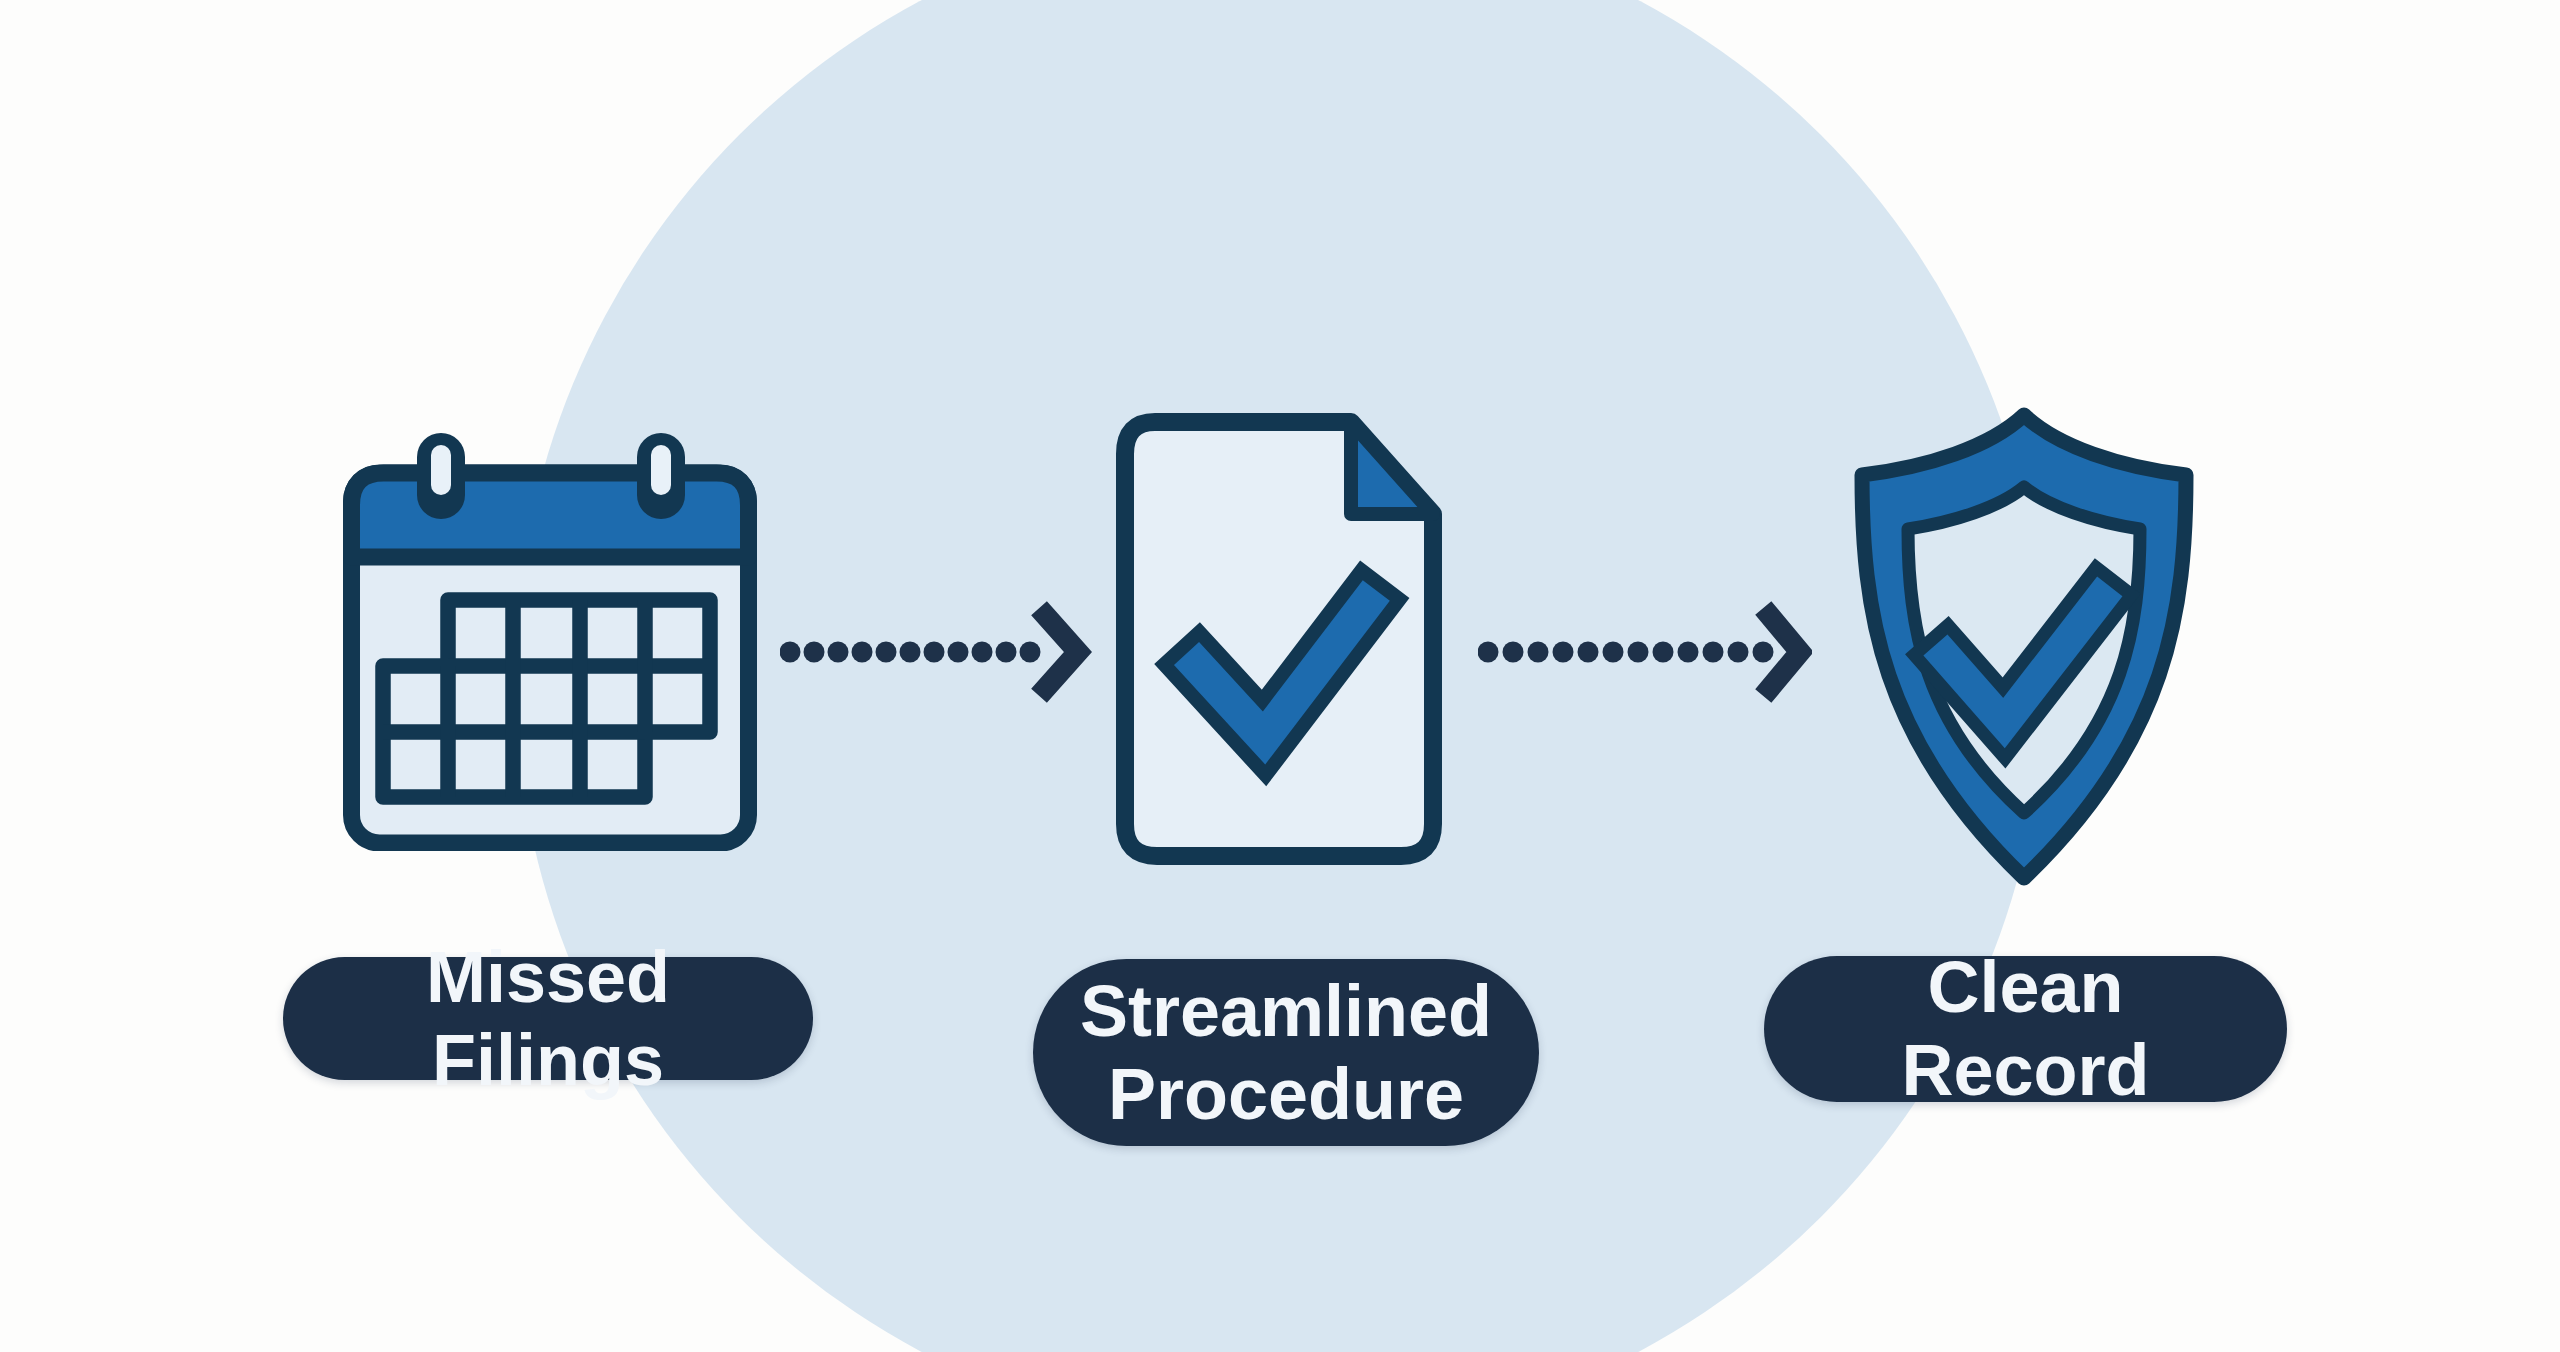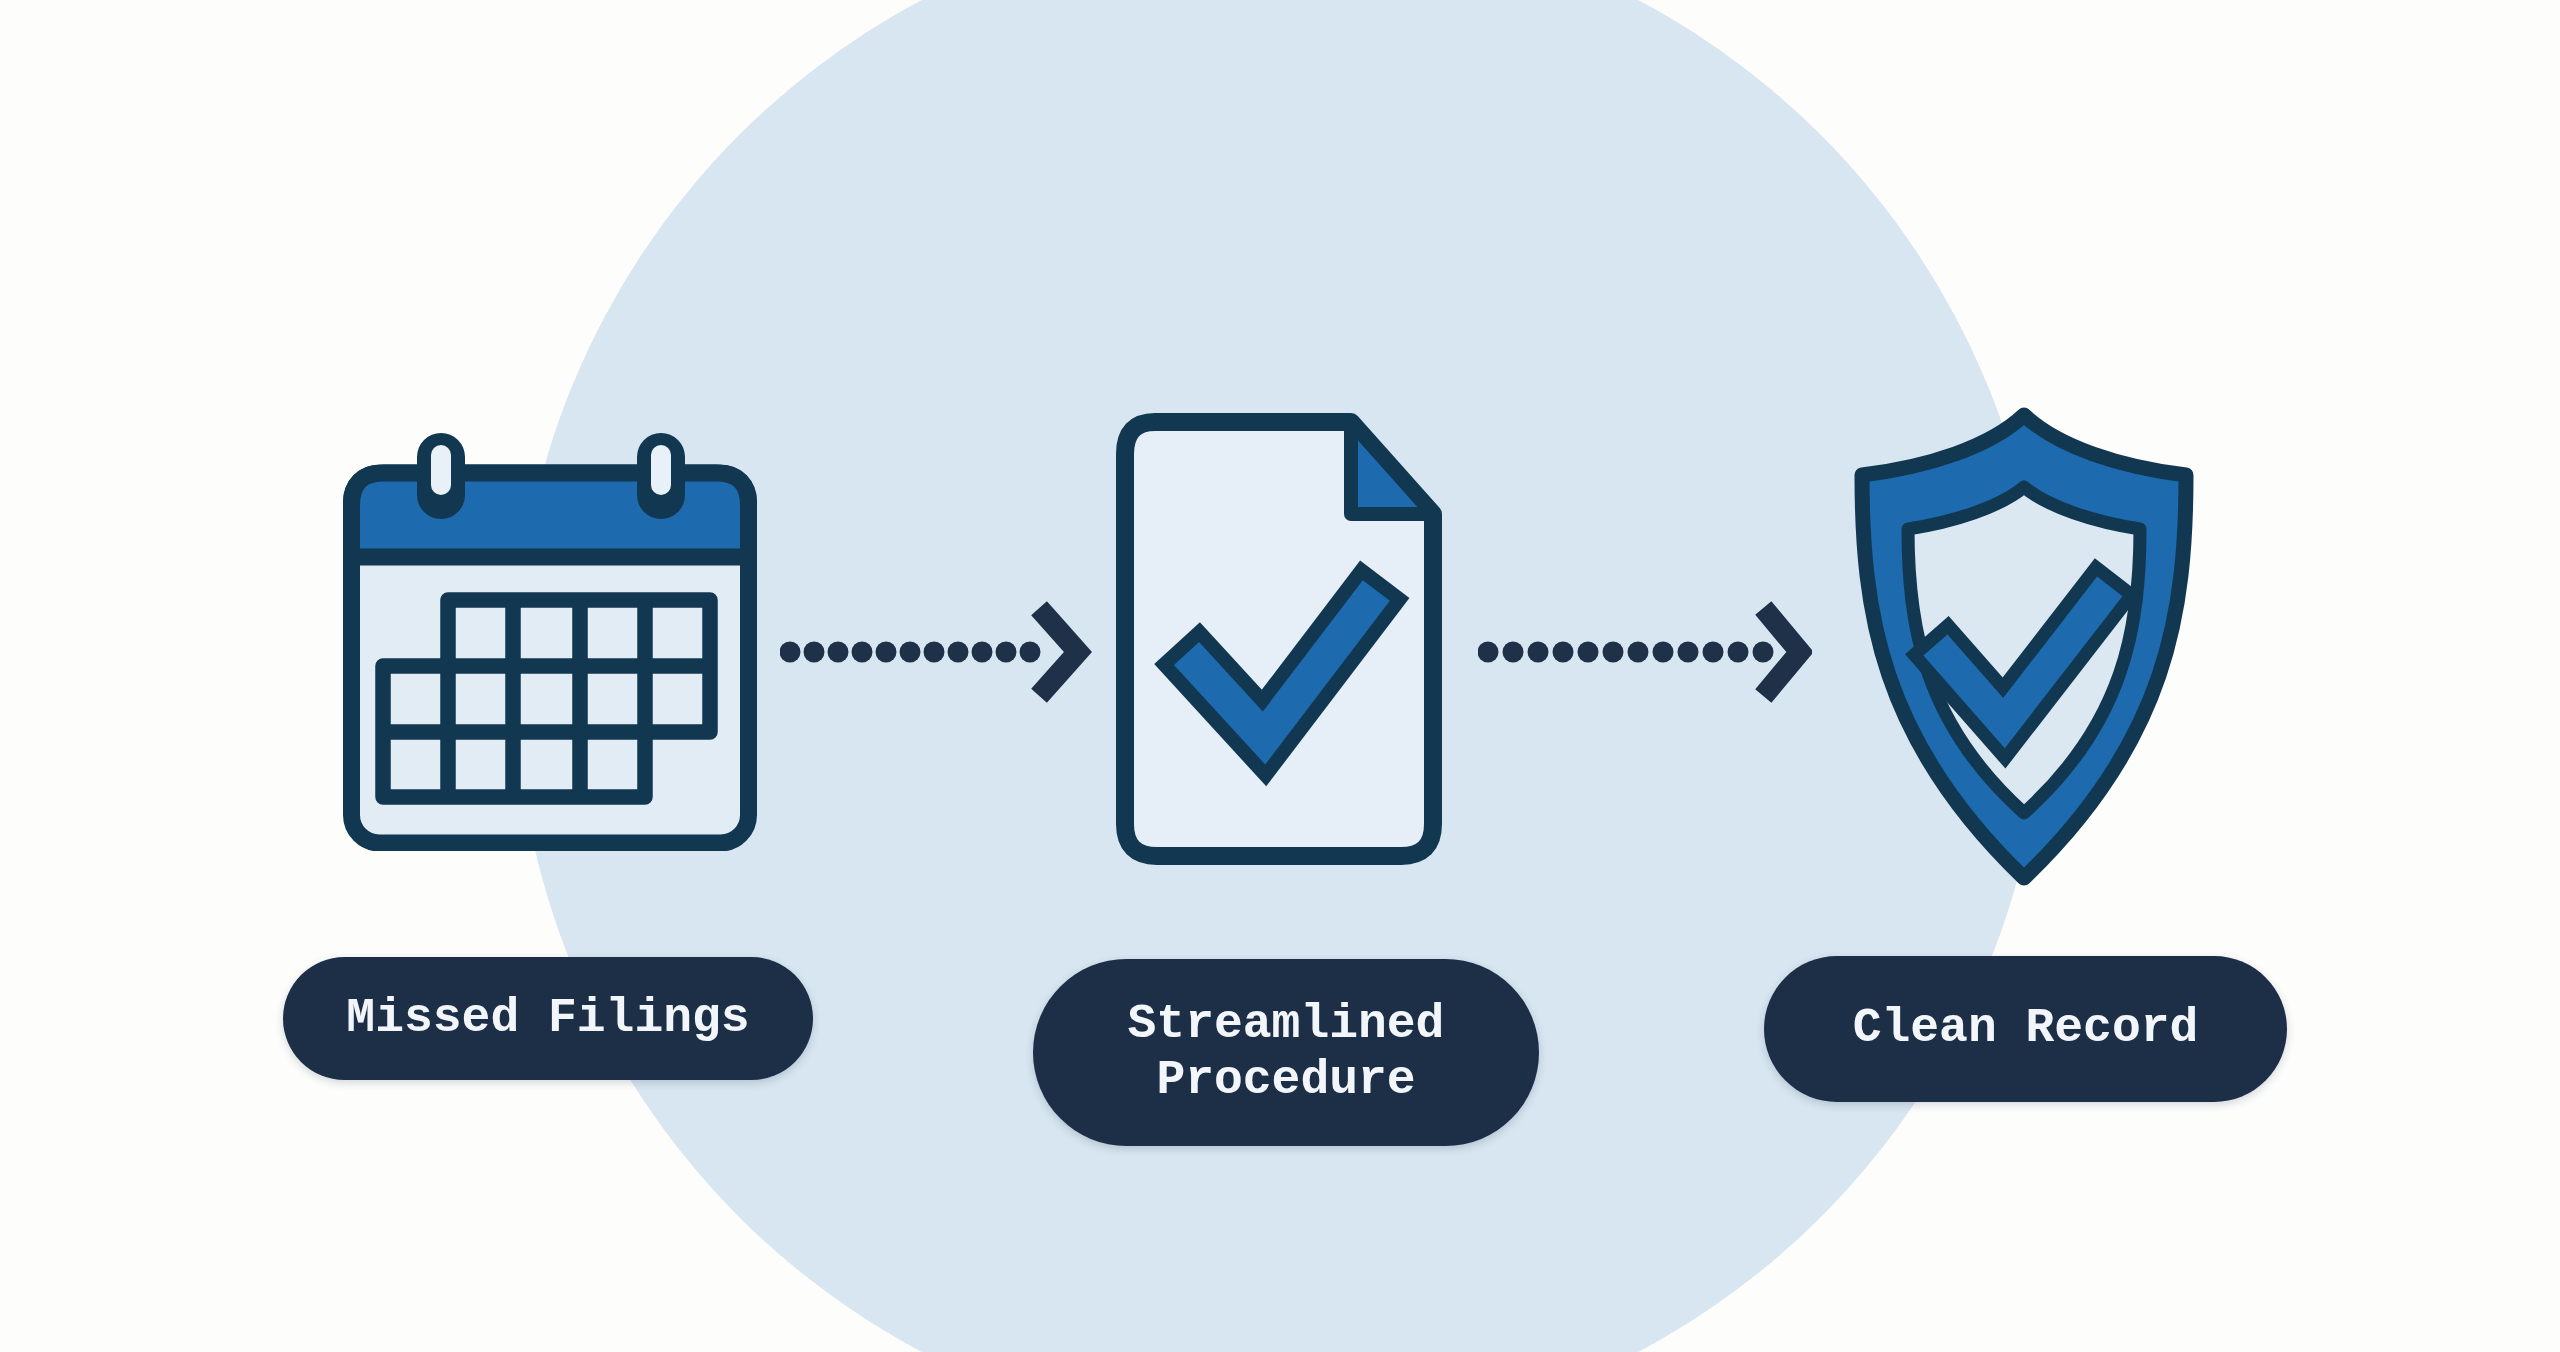--- a/index.html
+++ b/index.html
@@ -37,28 +37,27 @@
   .connector-1 { left: 780px; }
   .connector-2 { left: 1478px; }
   .pill {
     position: absolute;
     display: flex;
     align-items: center;
     justify-content: center;
     background: #1c2f47;
     color: #f2f6fa;
     border-radius: 999px;
-    font-size: 48px;
+    font-size: 72px;
     font-weight: bold;
     line-height: 1.15;
     text-align: center;
     padding: 0 30px;
     box-sizing: border-box;
     box-shadow: 0 3px 8px rgba(20, 40, 70, 0.18);
-    font-family: Liberation Mono, monospace;
   }
   .pill-1 { left: 283px;  top: 957px; width: 530px; height: 123px; }
   .pill-2 { left: 1033px; top: 959px; width: 506px; height: 187px; padding: 16px 38px; justify-content: center; }
   .pill-3 { left: 1764px; top: 956px; width: 523px; height: 146px; }
 </style>
 </head>
 <body>
 
 <div class="stage">
 

